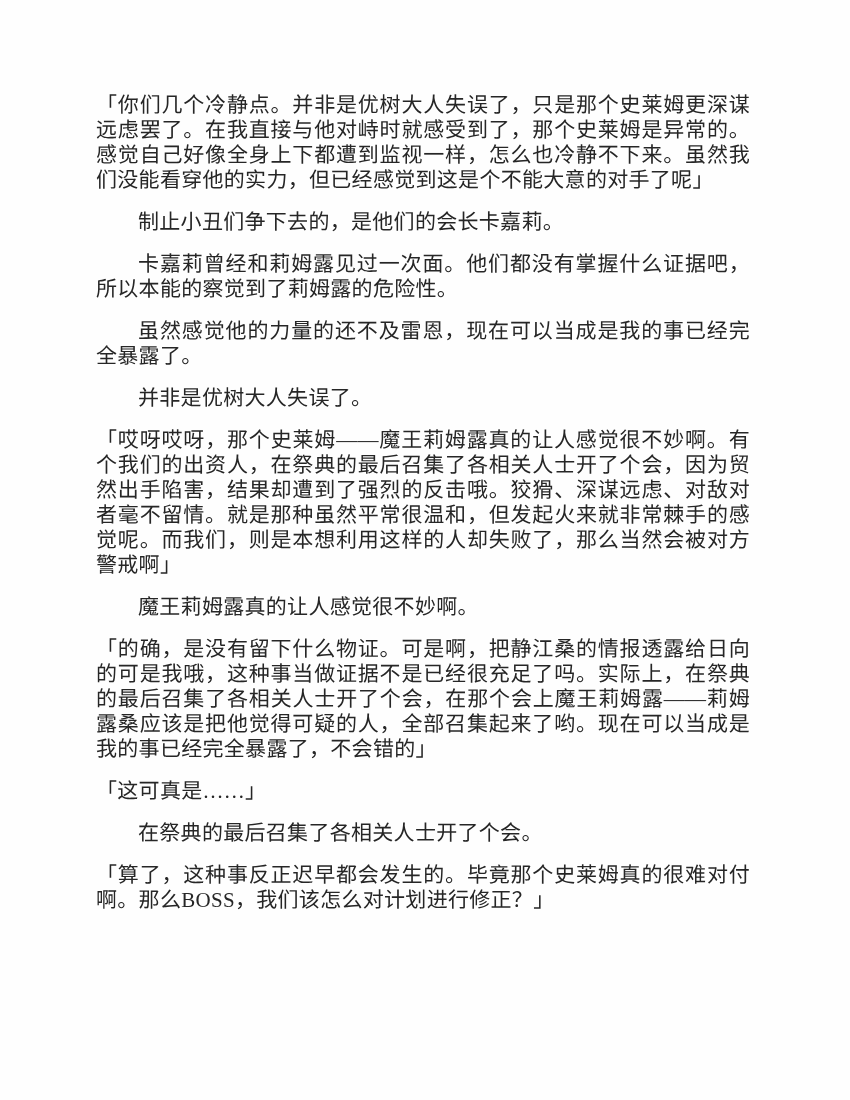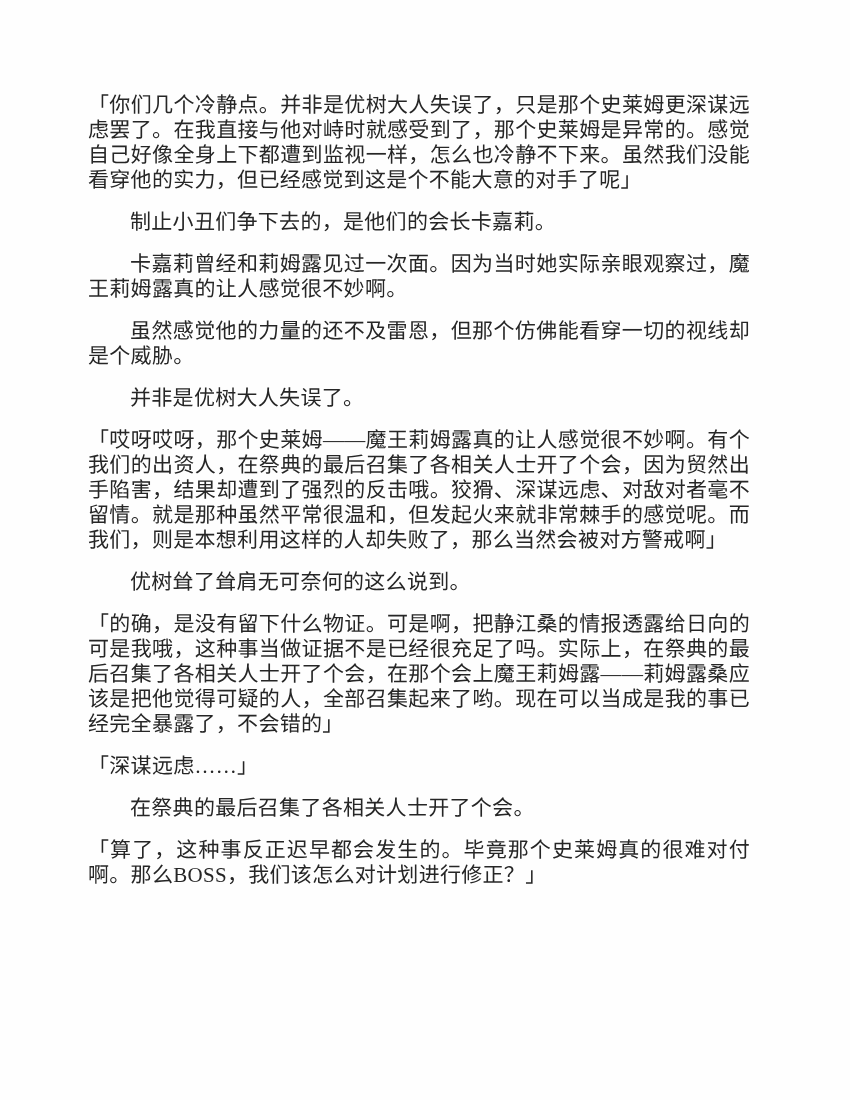--- a/index.html
+++ b/index.html
@@ -20,35 +20,35 @@
     background: #fefefe;
     padding: 93px 100px 40px 80px;
     font-family: "Liberation Serif", "DejaVu Serif", serif;
     font-size: 21px;
     line-height: 25px;
     color: #262626;
     text-align: justify;
     letter-spacing: 0.3px;
   }
   .page p {
-    margin: 0 0 17px 8px;
+    margin: 0 0 17px 16px;
     word-break: break-all;
   }
   .page p.indent {
     text-indent: 2em;
   }
 </style>
 </head>
 <body>
 
 <div class="page">
   <p>「你们几个冷静点。并非是优树大人失误了，只是那个史莱姆更深谋远虑罢了。在我直接与他对峙时就感受到了，那个史莱姆是异常的。感觉自己好像全身上下都遭到监视一样，怎么也冷静不下来。虽然我们没能看穿他的实力，但已经感觉到这是个不能大意的对手了呢」</p>
   <p class="indent">制止小丑们争下去的，是他们的会长卡嘉莉。</p>
-  <p class="indent">卡嘉莉曾经和莉姆露见过一次面。因为当时她实际亲眼观察过，魔王莉姆露真的让人感觉很不妙啊。</p>
-  <p class="indent">虽然感觉他的力量的还不及雷恩，但那个仿佛能看穿一切的视线却是个威胁。</p>
+  <p class="indent">卡嘉莉曾经和莉姆露见过一次面。他们都没有掌握什么证据吧，所以本能的察觉到了莉姆露的危险性。</p>
+  <p class="indent">虽然感觉他的力量的还不及雷恩，现在可以当成是我的事已经完全暴露了。</p>
   <p class="indent">并非是优树大人失误了。</p>
   <p>「哎呀哎呀，那个史莱姆——魔王莉姆露真的让人感觉很不妙啊。有个我们的出资人，在祭典的最后召集了各相关人士开了个会，因为贸然出手陷害，结果却遭到了强烈的反击哦。狡猾、深谋远虑、对敌对者毫不留情。就是那种虽然平常很温和，但发起火来就非常棘手的感觉呢。而我们，则是本想利用这样的人却失败了，那么当然会被对方警戒啊」</p>
-  <p class="indent">优树耸了耸肩无可奈何的这么说到。</p>
+  <p class="indent">魔王莉姆露真的让人感觉很不妙啊。</p>
   <p>「的确，是没有留下什么物证。可是啊，把静江桑的情报透露给日向的可是我哦，这种事当做证据不是已经很充足了吗。实际上，在祭典的最后召集了各相关人士开了个会，在那个会上魔王莉姆露——莉姆露桑应该是把他觉得可疑的人，全部召集起来了哟。现在可以当成是我的事已经完全暴露了，不会错的」</p>
-  <p>「深谋远虑……」</p>
+  <p>「这可真是……」</p>
   <p class="indent">在祭典的最后召集了各相关人士开了个会。</p>
   <p>「算了，这种事反正迟早都会发生的。毕竟那个史莱姆真的很难对付啊。那么BOSS，我们该怎么对计划进行修正？」</p>
 </div>
 
 </body></html>

